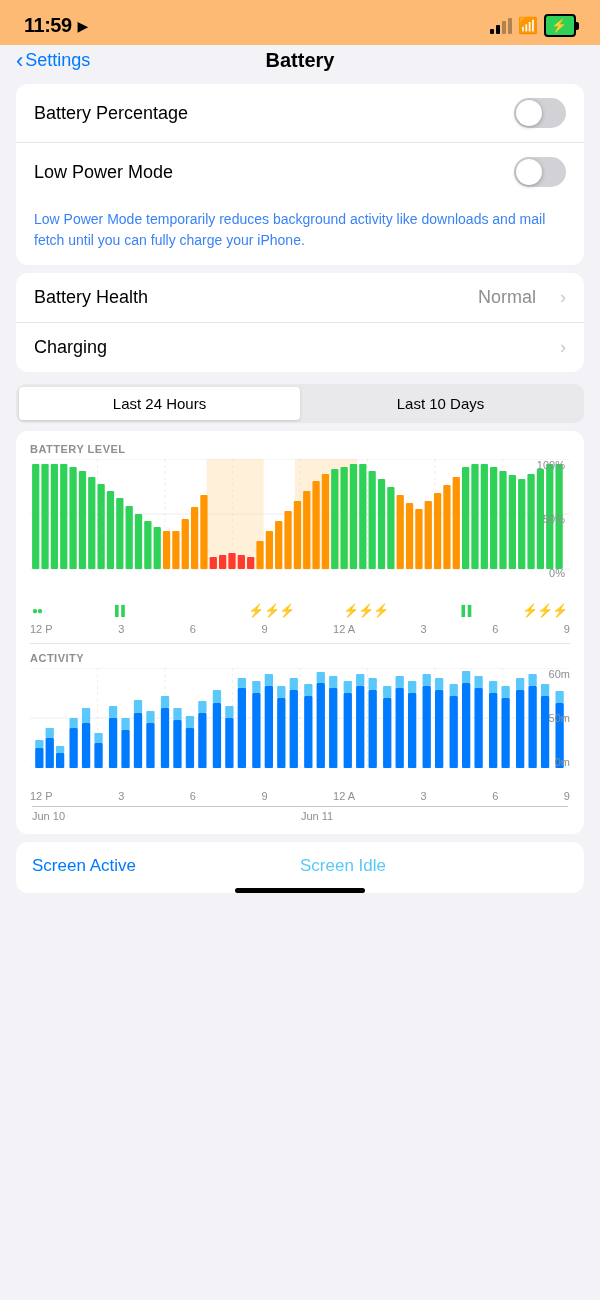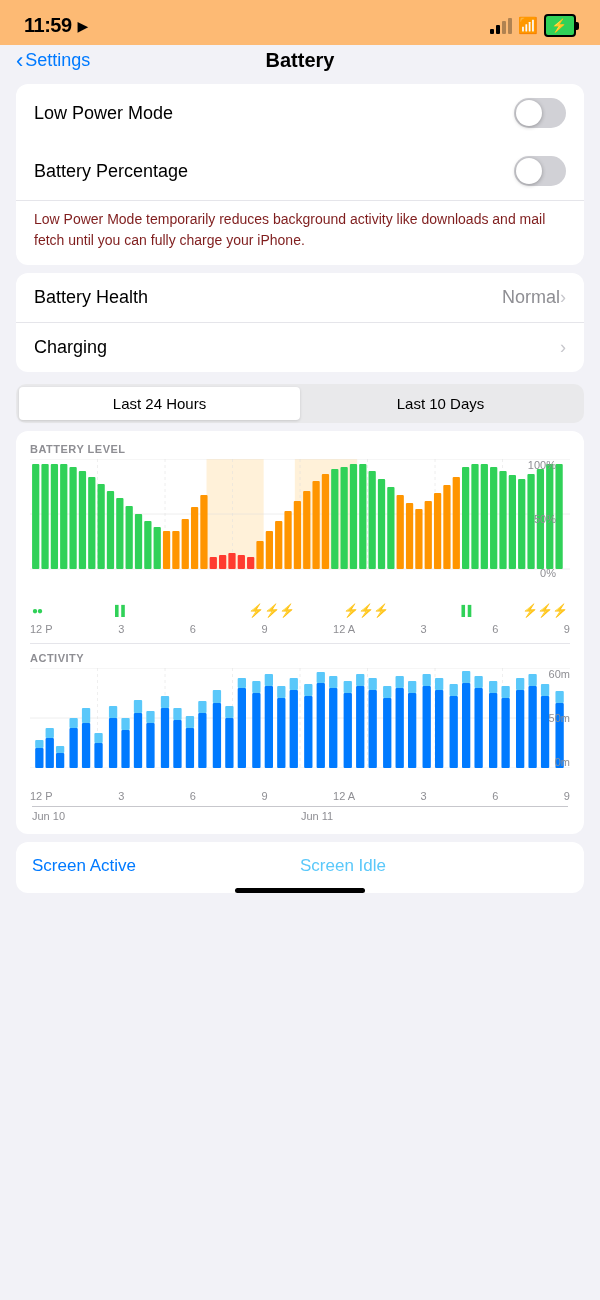--- a/index.html
+++ b/index.html
@@ -111,21 +111,21 @@
     .row:last-child {
       border-bottom: none;
     }
     .row-label {
       font-size: 18px;
       font-weight: 400;
     }
     .row-right {
       display: flex;
       align-items: center;
-      gap: 0;
+      gap: 24px;
     }
     .row-value {
       font-size: 18px;
       color: #8e8e93;
     }
 
     
     .toggle {
       width: 52px;
       height: 30px;
@@ -150,21 +150,21 @@
     
     .chevron {
       color: #c7c7cc;
       font-size: 18px;
       font-weight: 300;
     }
 
     
     .description {
       font-size: 14px;
-      color: #7f1d1d;
+      color: #3b82f6;
       padding: 8px 18px 14px 18px;
       line-height: 1.5;
     }
 
     
     .segment-container {
       display: flex;
       background: #e9e9eb;
       border-radius: 10px;
       padding: 3px;
@@ -235,21 +235,21 @@
       height: 140px;
       margin-bottom: 0;
     }
     .battery-chart-svg {
       width: 100%;
       height: 120px;
       display: block;
     }
     .chart-y-labels {
       position: absolute;
-      right: 14px;
+      right: 5px;
       top: 0;
       height: 120px;
       display: flex;
       flex-direction: column;
       justify-content: space-between;
       font-size: 11px;
       color: #8e8e93;
       text-align: right;
       pointer-events: none;
     }
@@ -340,28 +340,28 @@
 
 <div class="nav-bar">
   <div class="nav-back">
     <span style="font-size:22px;">‹</span>
     <span>Settings</span>
   </div>
   <span class="nav-title">Battery</span>
 </div>
 
 <div class="card">
+  <div class="row">
+    <span class="row-label">Battery Percentage</span>
+    <div class="toggle">
+      <div class="toggle-knob"></div>
+    </div>
+  </div>
   <div class="row" style="border-bottom:none;">
     <span class="row-label">Low Power Mode</span>
-    <div class="toggle">
-      <div class="toggle-knob"></div>
-    </div>
-  </div>
-  <div class="row">
-    <span class="row-label">Battery Percentage</span>
     <div class="toggle">
       <div class="toggle-knob"></div>
     </div>
   </div>
   <div class="description">Low Power Mode temporarily reduces background activity like downloads and mail fetch until you can fully charge your iPhone.</div>
 </div>
 
 <div class="card">
   <div class="row">
     <span class="row-label">Battery Health</span>

